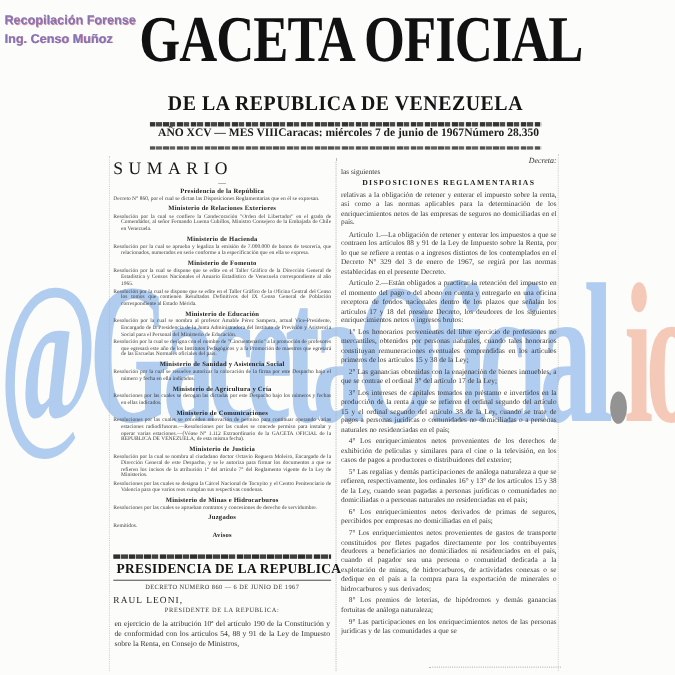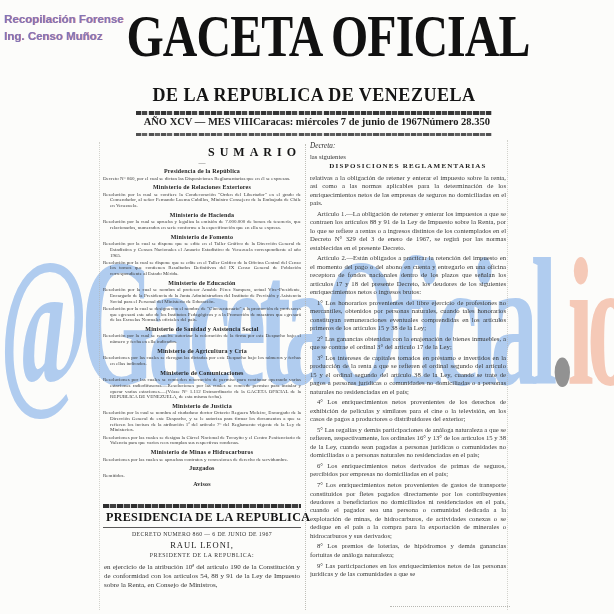--- a/index.html
+++ b/index.html
@@ -62,21 +62,21 @@
   .vline-mid   { left:305px; top:144px; height:466px; opacity:.8; }
   .vline-right { left:507px; top:140px; height:470px; opacity:.55; }
   .hdots-bottom { position:absolute; left:390px; top:606px; width:120px; border-top:1px dotted #9a9a94; opacity:.7; }
 
   
   .col-left {
     position:absolute; left:103px; top:145px; width:198px; height:360px;
     overflow:hidden;
   }
   .sumario-title {
-    text-align:right; font-weight:bold; font-size:12px; letter-spacing:5px;
+    text-align:left; font-weight:normal; font-size:16px; letter-spacing:5px;
     color:#161616; margin:0 0 1px 0;
   }
   .sumario-dash { text-align:center; font-size:7px; color:#444; line-height:4px; margin-bottom:3px; }
   .sec-h {
     text-align:center; font-weight:bold; font-size:6px; color:#1f1f1f;
     margin:3px 0 1.5px 0; letter-spacing:0.2px;
   }
   .sec-e {
     margin:0 0 1.5px 0; font-size:5px; line-height:1.14; text-align:justify;
     color:#3c3c3c; padding-left:7px; text-indent:-7px;
@@ -88,27 +88,27 @@
   .pres-rule { height:3.5px;
     background:repeating-linear-gradient(90deg,#2f2f2f 0px,#2f2f2f 6px,#bdbdbd 6px,#bdbdbd 7px,#404040 7px,#404040 13px,#d8d8d8 13px,#d8d8d8 14px);
   }
   .pres-head {
     text-align:center; font-weight:bold; font-size:12.5px; color:#141414;
     letter-spacing:0.3px; margin:2.5px 0 1.5px 0; white-space:nowrap;
     transform:scaleX(0.97); transform-origin:center;
   }
   .pres-thin { border-top:1px solid #5a5a5a; margin-bottom:3.5px; }
   .pres-decreto { text-align:center; font-size:5.8px; color:#333; letter-spacing:0.4px; margin:0 0 3px 0; }
-  .pres-author { text-align:center; font-size:8.5px; letter-spacing:1px; color:#222; margin:0 0 1.5px 0; }
+  .pres-author { text-align:left; font-size:8.5px; letter-spacing:1px; color:#222; margin:0 0 1.5px 0; }
   .pres-author-title { text-align:center; font-size:5.8px; letter-spacing:0.6px; color:#333; margin:0 0 5px 0; }
   .pres-body { font-size:7px; line-height:1.35; text-align:justify; color:#333; margin:1px; }
 
   
   .col-right { position:absolute; left:310px; top:142px; width:196px; height:468px; overflow:hidden; }
-  .decreta { text-align:left; font-style:italic; font-size:7.2px; color:#2c2c2c; margin:0 0 2.5px 0; }
+  .decreta { text-align:right; font-style:italic; font-size:7.2px; color:#2c2c2c; margin:0 0 2.5px 0; }
   .las-sig { font-size:6.7px; color:#333; margin:0 0 2.5px 0; }
   .disp-head {
     text-align:center; font-weight:bold; font-size:7px; letter-spacing:1.2px;
     color:#1f1f1f; margin:0 0 4px 0;
   }
   .body-p {
     font-size:6.7px; line-height:1.25; text-align:justify; color:#383838;
     margin:0 0 2.5px 0;
   }
   .body-p.ind { text-indent:7px; }

